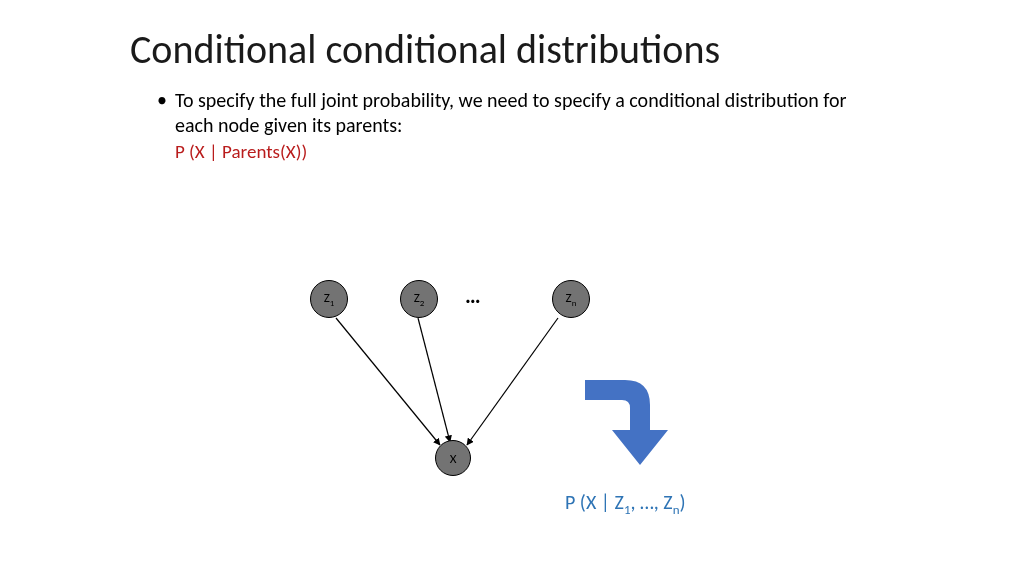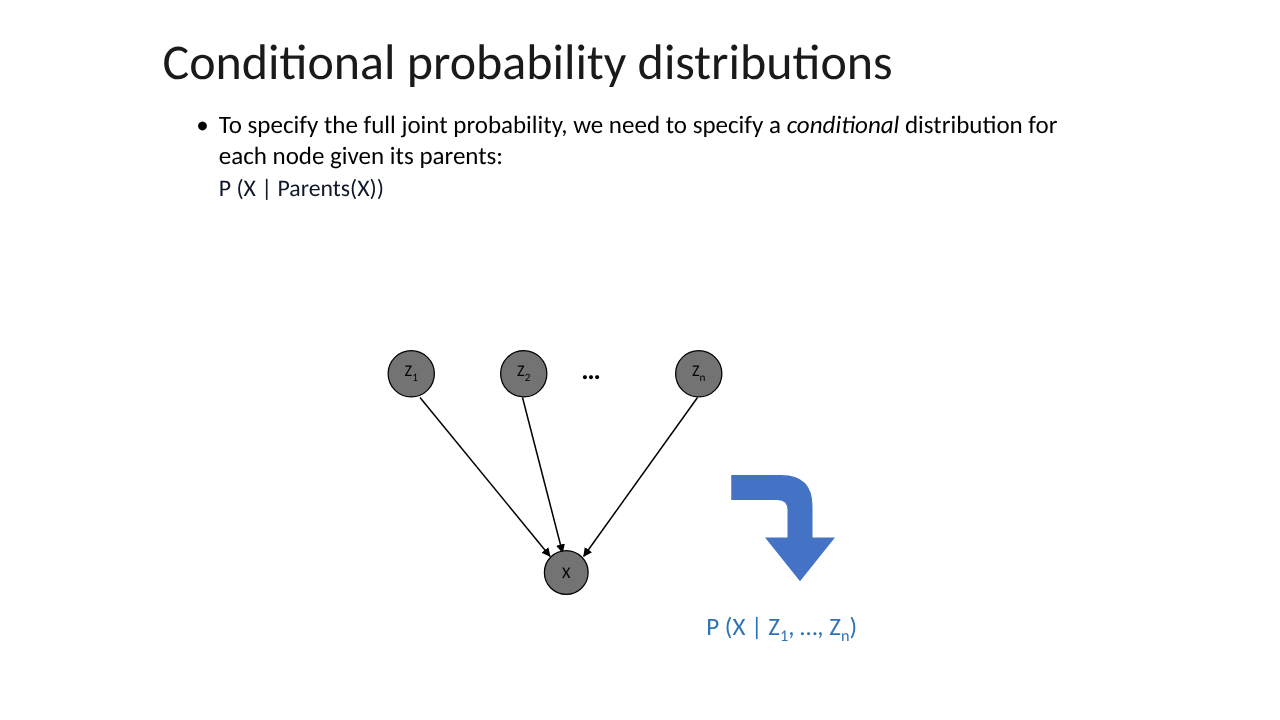--- a/index.html
+++ b/index.html
@@ -32,23 +32,23 @@
     width: 700px;
     font-size: 20px;
     line-height: 1.25;
   }
   .bullet-wrap::before{
     content: "•";
     position:absolute;
     left: -18px;
     top: 0;
   }
-  .italic { font-style: italic; }
+  .italic { }
   .formula-line{
-    color:#0f172a;
+    color:#b91c1c;
     margin-top:2px;
     font-size:19px;
   }
   
   .diagram {
     position: absolute;
     left: 300px;
     top: 280px;
     width: 320px;
     height: 220px;
@@ -99,21 +99,21 @@
     color:#2e74b5;
     text-align:center;
   }
   .result-formula sub{ font-size: 13px; }
 </style>
 </head>
 <body>
 
 <div class="slide">
 
-  <div class="title">Conditional probability distributions</div>
+  <div class="title">Conditional conditional distributions</div>
 
   <div class="bullet-wrap">
     <span>To specify the full joint probability, we need to specify a </span><span class="italic">conditional</span><span> distribution for each node given its parents:</span>
     <div class="formula-line">P (X | Parents(X))</div>
   </div>
 
   <div class="diagram">
     <svg class="edges">
       <defs>
         <marker id="ah" viewBox="0 0 10 10" refX="9" refY="5" markerWidth="6" markerHeight="6" orient="auto-start-reverse">
@@ -125,21 +125,21 @@
       <line x1="258" y1="38" x2="167" y2="165" stroke="#000" stroke-width="1.2" marker-end="url(#ah)"></line>
     </svg>
 
     <div class="node" style="left:10px; top:0;">
       <span><span>Z</span><sub>1</sub></span>
     </div>
     <div class="node" style="left:100px; top:0;">
       <span><span>Z</span><sub>2</sub></span>
     </div>
     <div class="dots" style="left:165px;">…</div>
-    <div class="node" style="left:240px; top:0;">
+    <div class="node" style="left:252px; top:0;">
       <span><span>Z</span><sub>n</sub></span>
     </div>
     <div class="node x-node" style="left:135px; top:160px;">
       <span>X</span>
     </div>
   </div>
 
   <svg class="big-arrow" viewBox="0 0 120 120">
     <path d="M 15 30
              L 55 30

